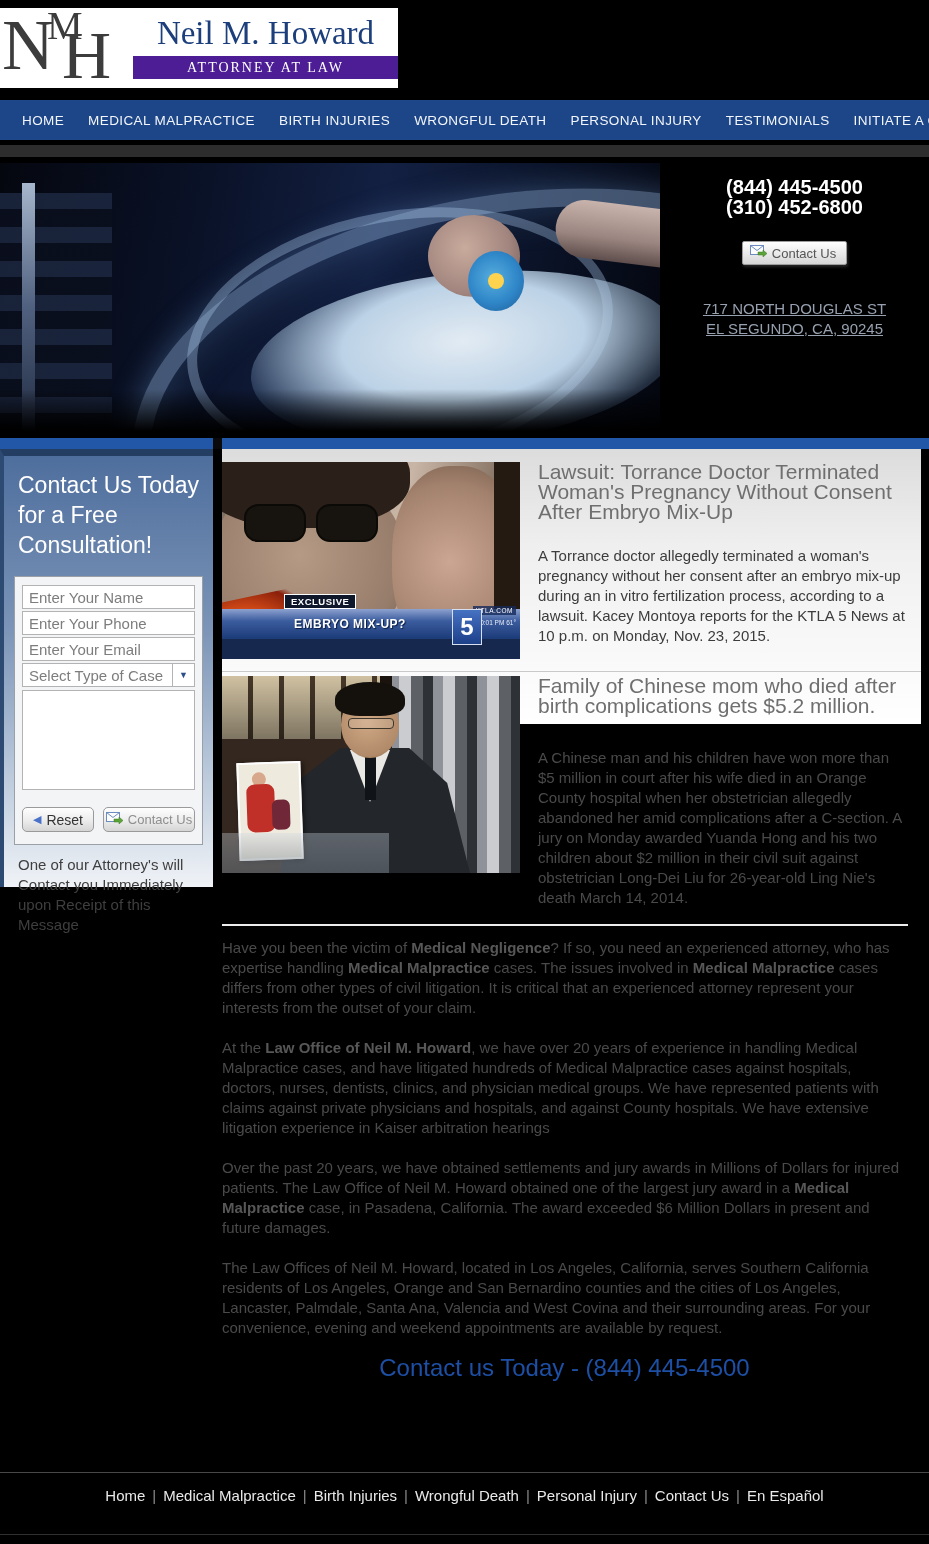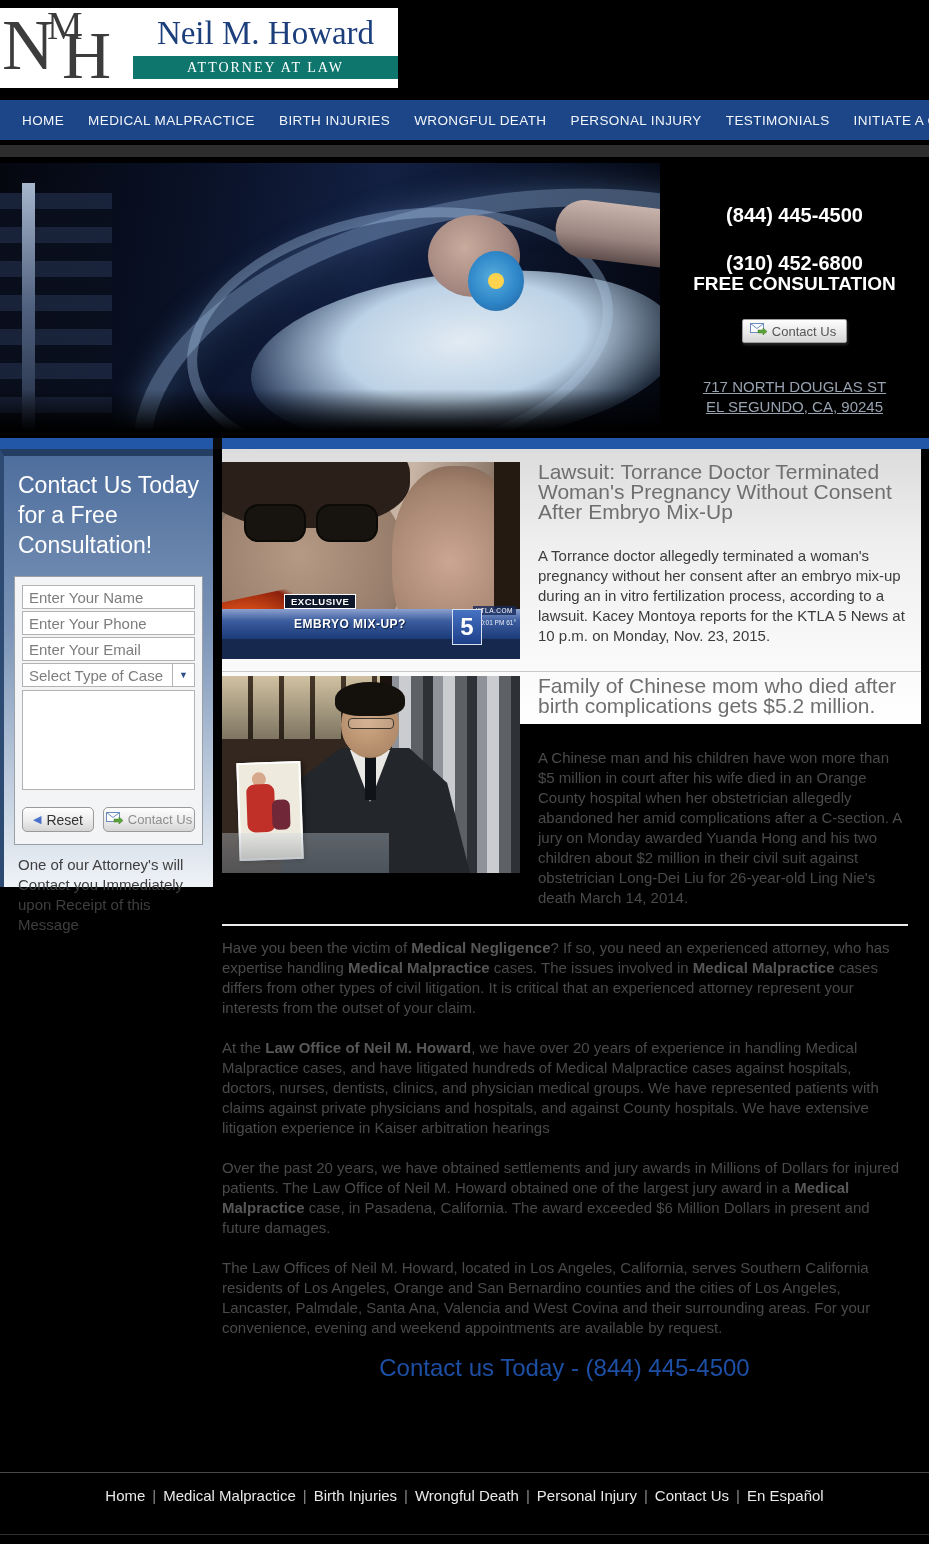--- a/index.html
+++ b/index.html
@@ -11,21 +11,21 @@
   
   .header { height:100px; background:#000; padding-top:8px; }
   .logo-block { width:398px; height:80px; background:#fff; display:flex; }
   .monogram { position:relative; width:133px; height:80px; flex:none; }
   .monogram span { position:absolute; font-family:"Liberation Serif", serif; color:#3c3c3c; font-weight:normal; }
   .mono-n { left:2px;  top:-4px; font-size:72px; }
   .mono-m { left:47px; top:-6px; font-size:40px; }
   .mono-h { left:62px; top:8px;  font-size:68px; }
   .logo-right { flex:1; display:flex; flex-direction:column; justify-content:flex-start; padding-top:6px; }
   .firm-name { font-family:"Liberation Serif", serif; font-size:33px; color:#1c3f7c; text-align:center; line-height:38px; }
-  .tagline-bar { margin-top:4px; height:23px; background:#0f766e; color:#fff; text-align:center;
+  .tagline-bar { margin-top:4px; height:23px; background:#4c1d95; color:#fff; text-align:center;
     font-family:"Liberation Serif", serif; font-size:14px; letter-spacing:2px; line-height:23px; }
   
   .nav { height:40px; background:#1c4687; display:flex; align-items:center; padding-left:10px; }
   .nav a { color:#f2f5fa; text-decoration:none; font-size:13.5px; letter-spacing:.4px; padding:0 12px; white-space:nowrap; }
   .strip1 { height:5px; background:#000; }
   .strip2 { height:12px; background:#2d2d2d; }
   .strip3 { height:6px; background:#000; }
   
   .hero { display:flex; height:268px; background:#000; }
   .hero-art { position:relative; width:660px; height:268px; flex:none; overflow:hidden;
@@ -46,21 +46,21 @@
     border-radius:50%; background:#ffd34d; }
   .baby-arm { position:absolute; left:555px; top:48px; width:240px; height:58px; border-radius:30px;
     transform:rotate(7deg); background:linear-gradient(180deg,#c9b4ad 0%,#9b8580 60%,#5e4e4c 100%); }
   .machinery { position:absolute; left:-8px; top:30px; width:120px; height:230px; opacity:.85;
     background:repeating-linear-gradient(180deg,#1c2740 0 16px,#0a0f1e 16px 34px); }
   .machine-bar { position:absolute; left:22px; top:20px; width:13px; height:248px;
     background:linear-gradient(180deg,#a6b6cc 0%,#50617f 50%,#222c42 100%); }
   .hero-fade { position:absolute; left:0; right:0; bottom:0; height:42px;
     background:linear-gradient(180deg,transparent,#000); }
   .hero-right { flex:1; padding-top:14px; text-align:center; }
-  .phone { color:#fff; font-size:20px; font-weight:bold; line-height:20px;margin-top:28px; }
+  .phone { color:#fff; font-size:20px; font-weight:bold; line-height:20px; }
   .free { color:#fff; font-size:19px; font-weight:bold; line-height:22px; }
   .btn-contact-hero { display:inline-flex; align-items:center; gap:5px; margin-top:24px;
     padding:3px 10px 3px 7px; background:linear-gradient(180deg,#fefefe 0%,#e9e9e9 55%,#d6d6d6 100%);
     border:1px solid #9c9c9c; border-radius:2px; font-size:13px; color:#555; cursor:pointer;
     box-shadow:1px 2px 3px rgba(255,255,255,.15); }
   .address { margin-top:34px; color:#97a1af; font-size:15px; line-height:20px; }
   .address a { color:#97a1af; text-decoration:underline; }
   
   .gapline { height:7px; background:#000; }
   .divider { position:relative; height:11px; background:#2257a8; }
@@ -209,21 +209,20 @@
     <div class="ring-small"></div>
     <div class="bedding"></div>
     <div class="baby-head"></div>
     <div class="pacifier"></div>
     <div class="baby-arm"></div>
     <div class="hero-fade"></div>
   </div>
   <div class="hero-right">
     <div class="phone">(844) 445-4500</div>
     <div class="phone">(310) 452-6800</div>
-    <div class="free">FREE CONSULTATION</div>
     <div>
       <button class="btn-contact-hero">
         <span>
           <svg width="17" height="13" viewBox="0 0 17 13">
             <rect x="0.5" y="0.5" width="13" height="9" fill="#fdfdfd" stroke="#6c8cc0"></rect>
             <path d="M0.5,0.5 L7,5.5 L13.5,0.5" fill="none" stroke="#6c8cc0"></path>
             <path d="M8,7 L13,7 L13,5 L17,8.5 L13,12 L13,10 L8,10 Z" fill="#5aa43a" stroke="#3c7a22" stroke-width="0.5"></path>
           </svg>
         </span>
         <span>Contact Us</span>

